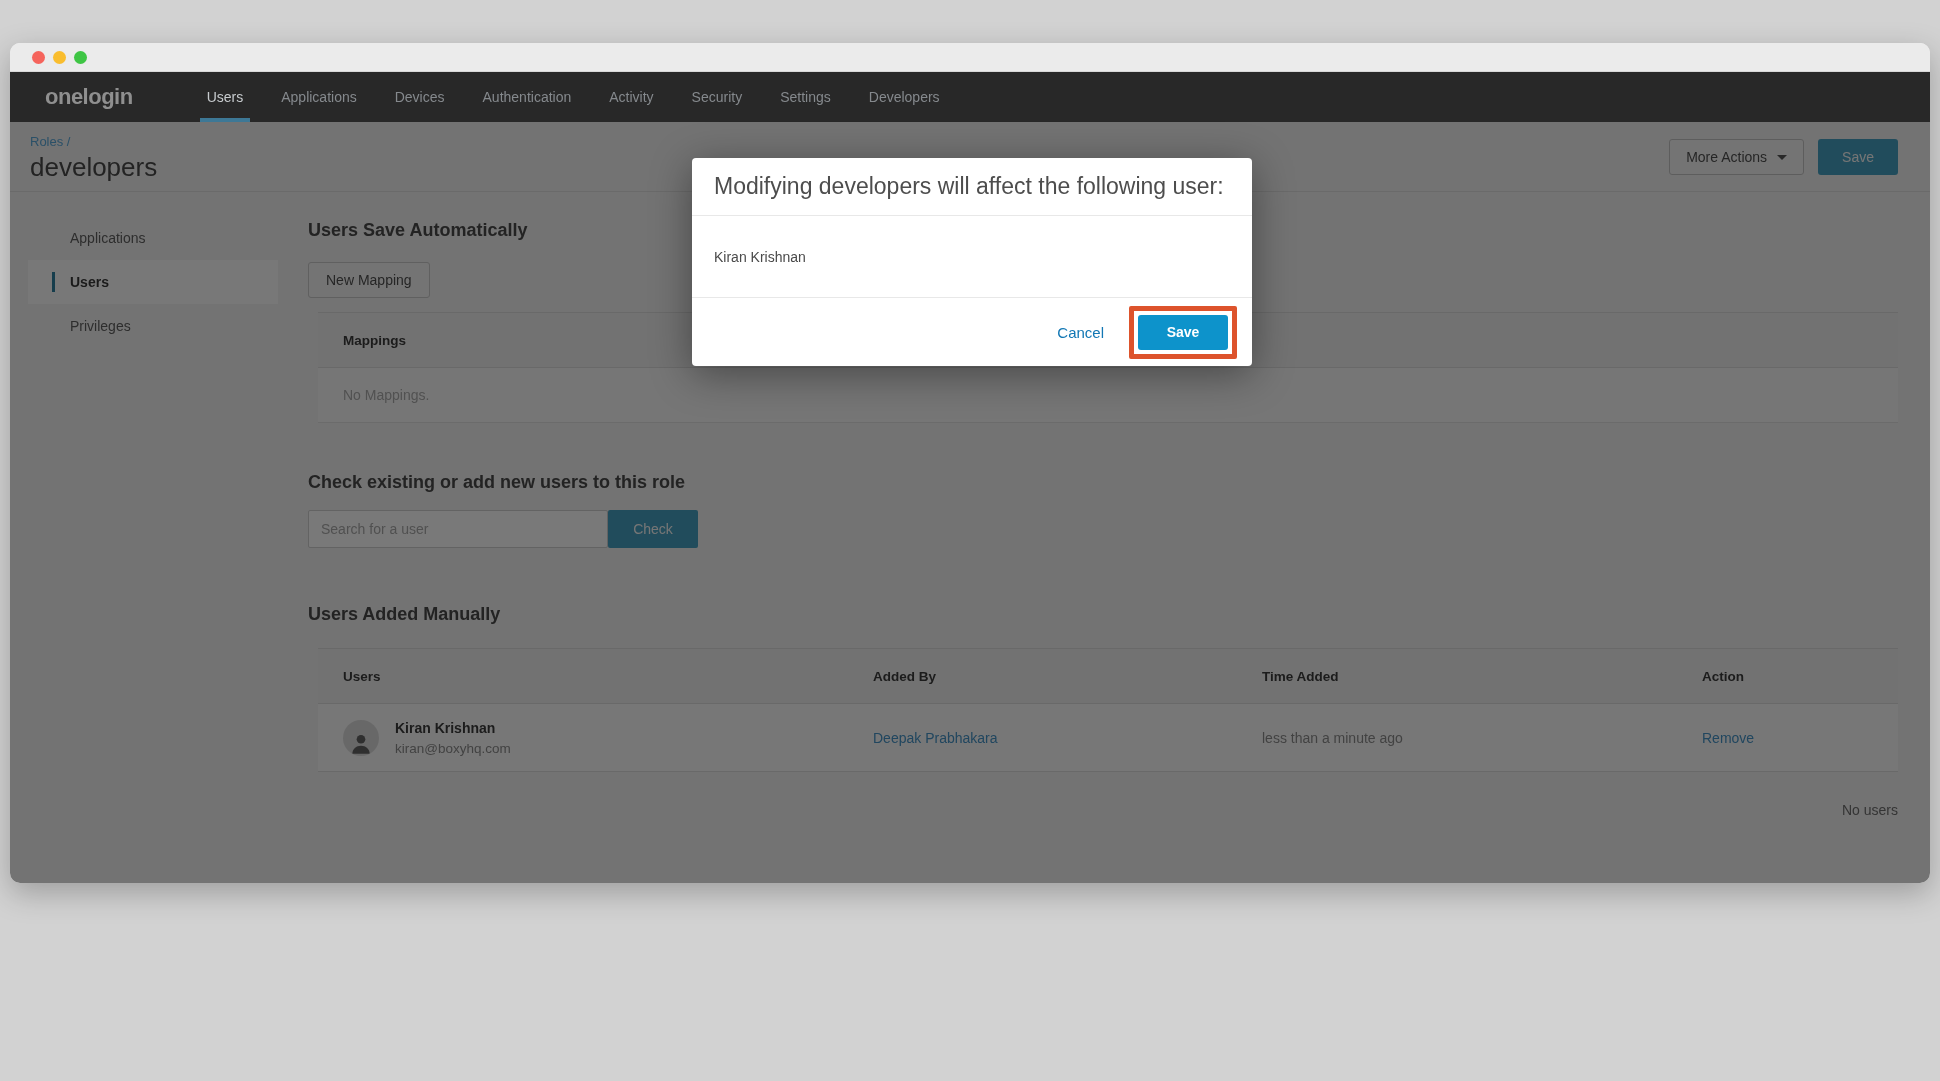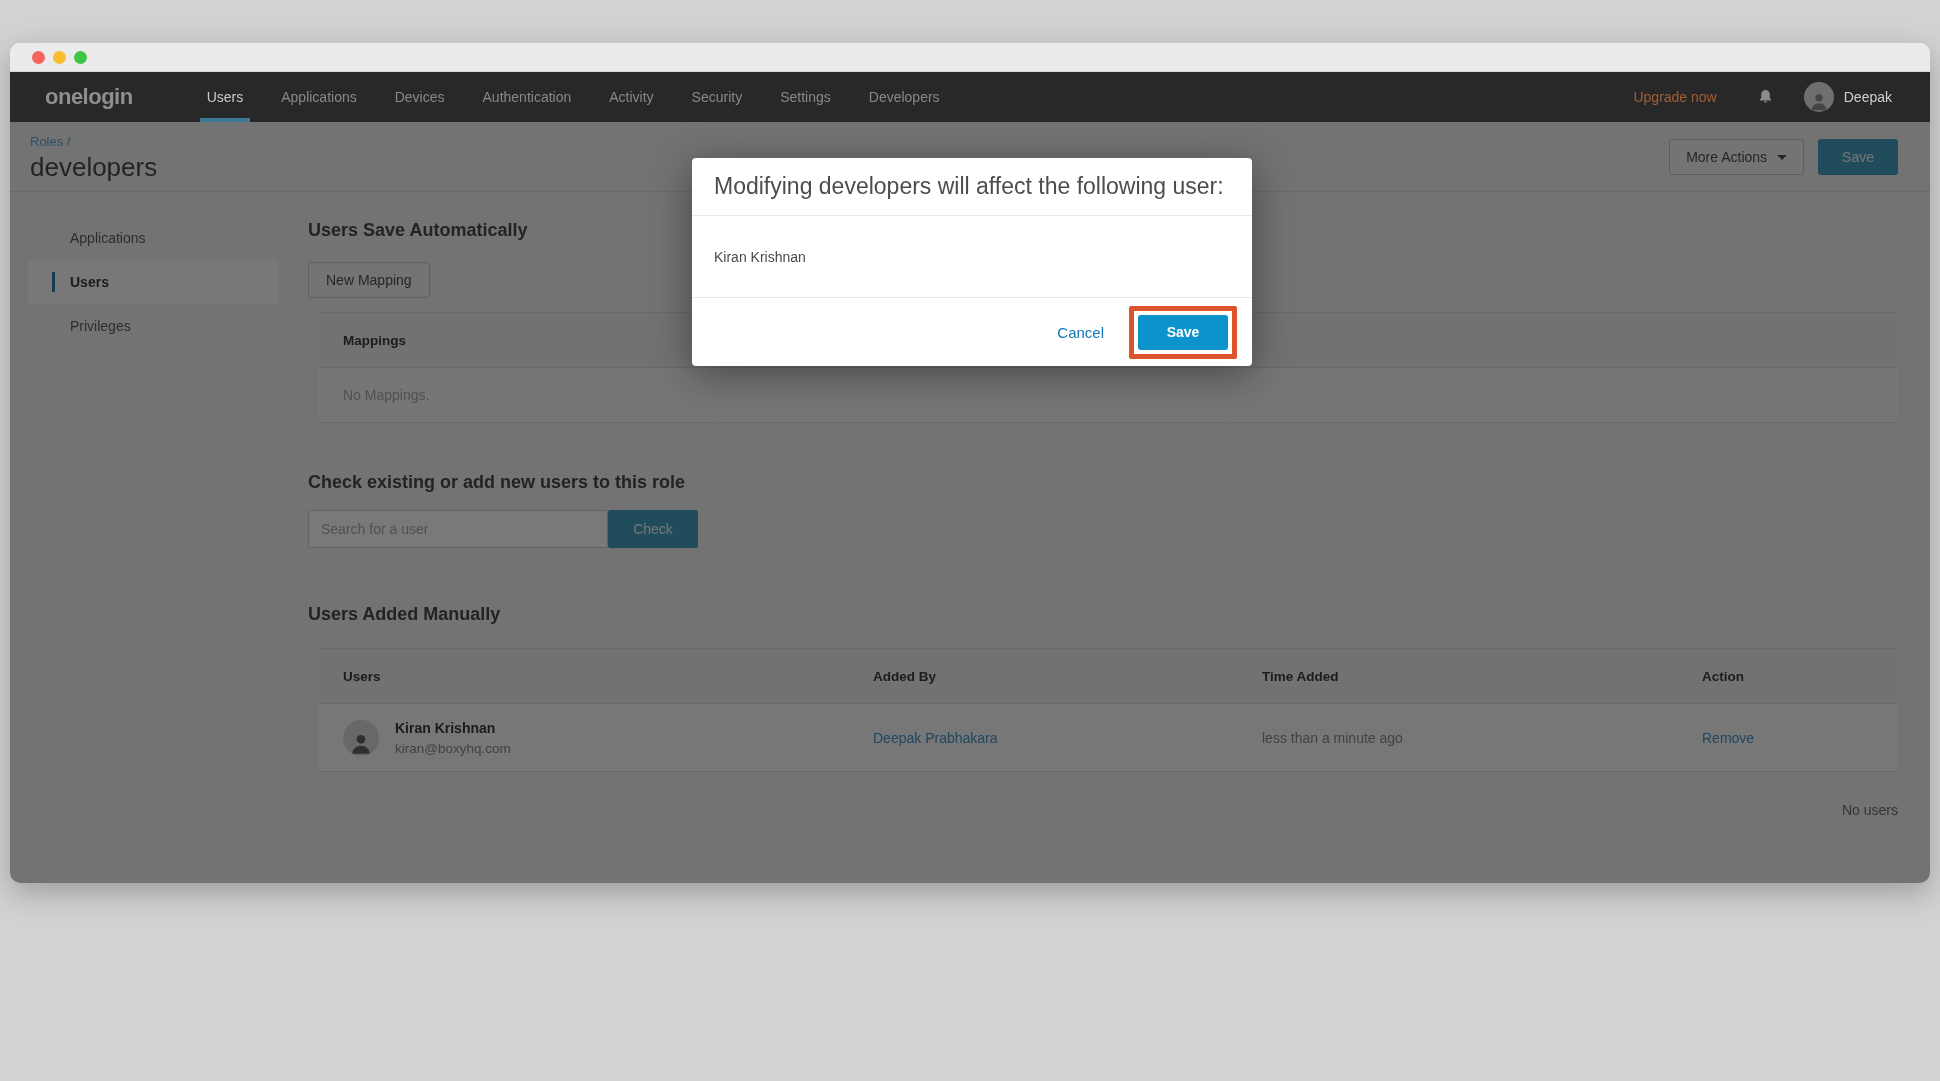--- a/index.html
+++ b/index.html
@@ -141,35 +141,20 @@
     <div class="nav-items">
       <div class="nav-item active">Users</div>
       <div class="nav-item">Applications</div>
       <div class="nav-item">Devices</div>
       <div class="nav-item">Authentication</div>
       <div class="nav-item">Activity</div>
       <div class="nav-item">Security</div>
       <div class="nav-item">Settings</div>
       <div class="nav-item">Developers</div>
     </div>
-    <div class="nav-right">
-      <div class="upgrade">Upgrade now</div>
-      <div class="bell">
-        <svg width="17" height="18" viewBox="0 0 24 24">
-            <path fill="#8b8b8b" d="M12 2a6 6 0 0 0-6 6v5l-2 3v1h16v-1l-2-3V8a6 6 0 0 0-6-6zm-2 16a2 2 0 0 0 4 0h-4z"></path>
-          </svg>
-      </div>
-      <div class="nav-avatar">
-        <svg width="22" height="22" viewBox="0 0 24 24">
-            <circle cx="12" cy="8.5" r="4" fill="#454545"></circle>
-            <path fill="#454545" d="M4 22c0-4.4 3.6-7.5 8-7.5s8 3.1 8 7.5H4z"></path>
-          </svg>
-      </div>
-      <div class="nav-user">Deepak</div>
-    </div>
   </div>
 
   <div class="content">
 
     <div class="page-header">
       <div class="breadcrumb">Roles /</div>
       <div class="page-title">developers</div>
       <div class="header-actions">
         <div class="btn-more">
           <span>More Actions</span>

